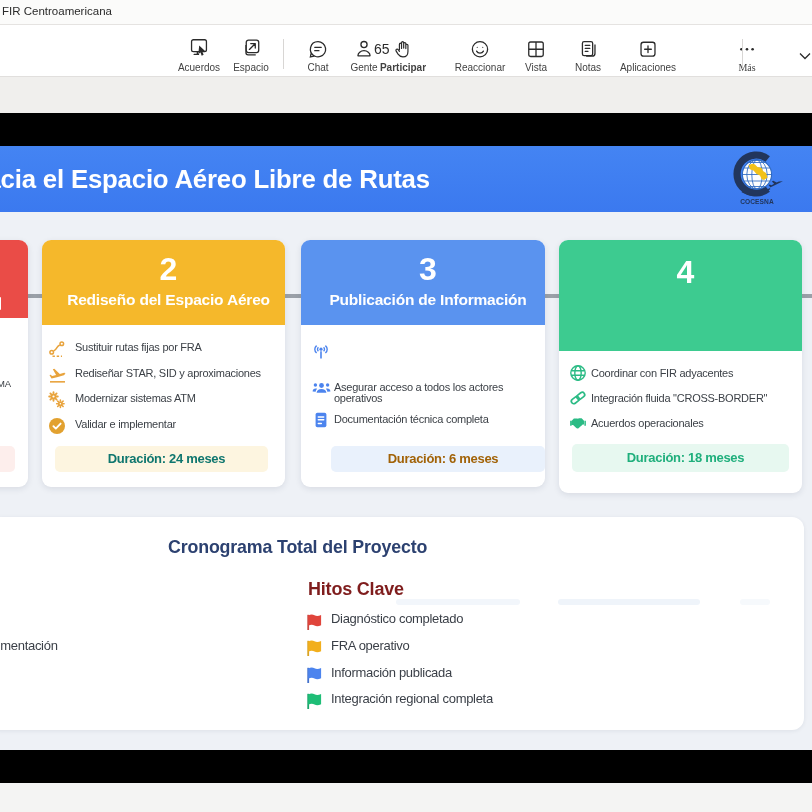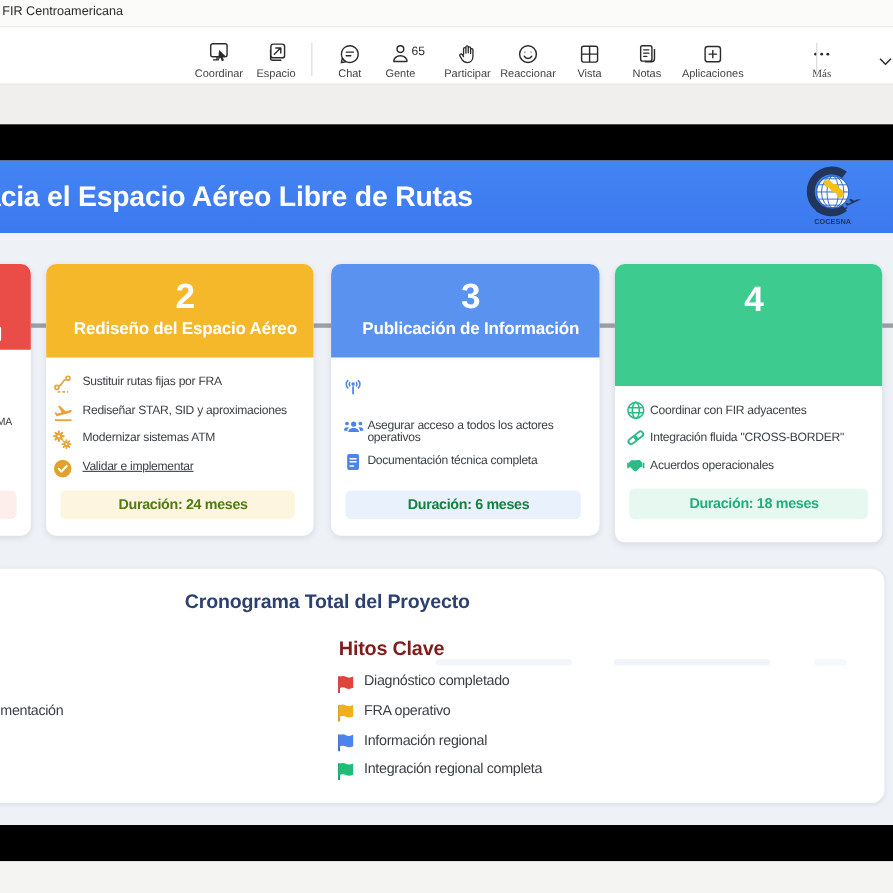--- a/index.html
+++ b/index.html
@@ -53,21 +53,21 @@
       <span class="t">FIR Centroamericana</span>
     </div>
   <div class="abs" id="toolbar">
 
     <div class="tbi" style="left:164px;">
       <svg width="22" height="22" viewBox="0 0 22 22" fill="none" stroke="#2b2b2b" stroke-width="1.4">
         <rect x="3" y="0.8" width="16" height="12.8" rx="2"></rect>
         <path d="M9.2 13.6 V16.4 M5.8 16.6 H10.5" stroke-linecap="round"></path>
         <path d="M11.2 7 L17.8 13.3 L14.5 13.5 L16 17 L13.9 17.9 L12.5 14.3 L10.2 16.6 Z" fill="#2b2b2b" stroke="none"></path>
       </svg>
-      <div class="lbl">Coordinar</div>
+      <div class="lbl">Acuerdos</div>
     </div>
 
     <div class="tbi" style="left:216px;">
       <svg width="22" height="22" viewBox="0 0 22 22" fill="none" stroke="#2b2b2b" stroke-width="1.4">
         <path d="M5.6 6.5 v8.3 a2.2 2.2 0 0 0 2.2 2.2 h8.3"></path>
         <rect x="5.9" y="1.2" width="13.4" height="13.4" rx="2.4" fill="#fff"></rect>
         <path d="M9.3 11.2 L15.4 5.1 M10.7 4.9 H15.6 V9.8" stroke-linecap="round" stroke-linejoin="round"></path>
       </svg>
       <div class="lbl">Espacio</div>
     </div>
@@ -81,23 +81,23 @@
       <div class="lbl">Chat</div>
     </div>
 
     <div class="tbi" style="left:329px;">
       <svg width="22" height="22" viewBox="0 0 22 22" fill="none" stroke="#2b2b2b" stroke-width="1.4">
         <circle cx="11" cy="6" r="3.3"></circle>
         <path d="M4.5 17.8 a6.5 5.2 0 0 1 13 0 q0 0.4 -0.4 0.4 h-12.2 q-0.4 0 -0.4 -0.4 z" stroke-linejoin="round"></path>
       </svg>
       <div class="lbl">Gente</div>
     </div>
-    <div class="abs" style="left:374px; top:15.5px; font-size:11px; color:#2b2b2b;">65</div>
-
-    <div class="tbi" style="left:390px;">
+    <div class="abs" style="left:374px; top:15.5px; font-size:14px; color:#2b2b2b;">65</div>
+
+    <div class="tbi" style="left:368px;font-weight:bold;">
       <svg width="22" height="22" viewBox="0 0 24 24" fill="none" stroke="#2b2b2b" stroke-width="1.4" stroke-linecap="round" stroke-linejoin="round">
         <path d="M7.8 12.5 V6.2 a1.25 1.25 0 0 1 2.5 0 V11 M10.3 10.8 V4.4 a1.25 1.25 0 0 1 2.5 0 V10.6 M12.8 10.6 V5.4 a1.25 1.25 0 0 1 2.5 0 V11.2 M15.3 11.2 V7.4 a1.25 1.25 0 0 1 2.5 0 V14.6 c0 3.8-2.4 6.4-5.9 6.4 c-2.9 0-4.3-1.1-5.7-3.2 L4 14.2 c-.5-.8-.3-1.7.4-2.1 c.7-.4 1.5-.2 2 .5 l1.4 1.9"></path>
       </svg>
       <div class="lbl">Participar</div>
     </div>
 
     <div class="tbi" style="left:445px;">
       <svg width="22" height="22" viewBox="0 0 22 22" fill="none" stroke="#2b2b2b" stroke-width="1.4">
         <circle cx="11" cy="11" r="8.2"></circle>
         <circle cx="8" cy="9" r="0.6" fill="#2b2b2b" stroke="none"></circle>
@@ -207,22 +207,22 @@
             </g>
         </g>
       </svg>
       <svg class="abs" style="left:6px; top:176.5px;" width="18" height="18" viewBox="0 0 18 18">
         <circle cx="9" cy="9" r="8" fill="#e2a12f"></circle>
         <path d="M5.4 9.2 l2.4 2.4 4.8 -5" fill="none" stroke="#fff" stroke-width="1.9" stroke-linecap="round" stroke-linejoin="round"></path>
       </svg>
       <div class="item" style="left:33px; top:101.3px;">Sustituir rutas fijas por FRA</div>
       <div class="item" style="left:33px; top:126.8px;">Rediseñar STAR, SID y aproximaciones</div>
       <div class="item" style="left:33px; top:152.3px;">Modernizar sistemas ATM</div>
-      <div class="item" style="left:33px; top:177.7px;text-decoration:underline;">Validar e implementar</div>
-      <div class="cfoot" style="left:13px; top:206px; width:213px; height:26px; background:#fdf5e0; color:#4d7c0f; line-height:26px;">Duración: 24 meses</div>
+      <div class="item" style="left:33px; top:177.7px;">Validar e implementar</div>
+      <div class="cfoot" style="left:13px; top:206px; width:213px; height:26px; background:#fdf5e0; color:#0f766e; line-height:26px;">Duración: 24 meses</div>
     </div>
 
     <div class="card" id="card3" style="left:301px; width:244px; height:247px;">
       <div class="chead" style="height:85px; background:#5a93ef;"></div>
       <div class="cnum" style="top:11px;">3</div>
       <div class="ctitle" style="top:50.5px;">Publicación de Información</div>
       <svg class="abs" style="left:11px; top:103px;" width="18" height="18" viewBox="0 0 18 18" fill="none" stroke="#4c84ee" stroke-width="1.4">
         <circle cx="9" cy="6.2" r="1.6" fill="#4c84ee" stroke="none"></circle>
         <path d="M9 8.2 V15.5" stroke-width="1.6"></path>
         <path d="M4.6 2.6 c-2.4 2-2.4 5.4 0 7.4 M13.4 2.6 c2.4 2 2.4 5.4 0 7.4 M6.4 4.3 c-1.2 1.1-1.2 2.9 0 4 M11.6 4.3 c1.2 1.1 1.2 2.9 0 4"></path>
@@ -235,21 +235,21 @@
         <circle cx="15.6" cy="6" r="1.7"></circle>
         <path d="M18.4 12.4 c0-1.9-1.3-3-3-3 -.6 0-1.1.1-1.6.3 1 .9 1.5 2 1.5 3.1 z"></path>
       </svg>
       <svg class="abs" style="left:11px; top:170.5px;" width="18" height="18" viewBox="0 0 18 18">
         <rect x="3.6" y="1.8" width="10.8" height="14.4" rx="1.8" fill="#4c84ee"></rect>
         <path d="M6.3 6 h5.4 M6.3 8.8 h5.4" stroke="#fff" stroke-width="1.5" stroke-linecap="round"></path>
         <path d="M6.3 12.6 h3" stroke="#fff" stroke-width="1.5" stroke-linecap="round"></path>
       </svg>
       <div class="item" style="left:33px; top:142.2px; width:190px; line-height:11px; white-space:normal;">Asegurar acceso a todos los actores operativos</div>
       <div class="item" style="left:33px; top:174.4px; width:200px; line-height:11px;">Documentación técnica completa</div>
-      <div class="cfoot" style="left:13px; top:206px; width:214px; height:26px; background:#e9f1fc; color:#15803d; line-height:26px;">Duración: 6 meses</div>
+      <div class="cfoot" style="left:30px; top:206px; width:214px; height:26px; background:#e9f1fc; color:#a16207; line-height:26px;">Duración: 6 meses</div>
     </div>
 
     <div class="card" id="card4" style="left:559px; width:243px; height:253px;">
       <div class="chead" style="height:111px; background:#3dcb90;"></div>
       <div class="cnum" style="top:14px;">4</div>
       <svg class="abs" style="left:10px; top:124.2px;" width="18" height="18" viewBox="0 0 18 18" fill="none" stroke="#2bbb85" stroke-width="1.4">
         <circle cx="9" cy="9" r="7.2"></circle>
         <ellipse cx="9" cy="9" rx="3.2" ry="7.2"></ellipse>
         <path d="M2.2 6.7 h13.6 M2.2 11.3 h13.6"></path>
       </svg>
@@ -288,21 +288,21 @@
             <path d="M2.2 0.8 V16" stroke="#d9a222" stroke-width="1.8"></path>
             <path d="M2.2 1.5 q3.5 -1.8 6.3 -0.2 q2.8 1.6 6.6 -0.3 V11.3 q-3.8 1.9 -6.6 0.3 q-2.8 -1.6 -6.3 0.2 z" fill="#f2af1d"></path>
           </svg>
         <span class="ht">FRA operativo</span>
         </div>
       <div class="hrow" style="top:146.5px;">
         <svg width="16" height="17" viewBox="0 0 16 17">
             <path d="M2.2 0.8 V16" stroke="#4472cc" stroke-width="1.8"></path>
             <path d="M2.2 1.5 q3.5 -1.8 6.3 -0.2 q2.8 1.6 6.6 -0.3 V11.3 q-3.8 1.9 -6.6 0.3 q-2.8 -1.6 -6.3 0.2 z" fill="#4c84ee"></path>
           </svg>
-        <span class="ht">Información regional</span>
+        <span class="ht">Información publicada</span>
         </div>
       <div class="hrow" style="top:172.5px;">
         <svg width="16" height="17" viewBox="0 0 16 17">
             <path d="M2.2 0.8 V16" stroke="#1da56c" stroke-width="1.8"></path>
             <path d="M2.2 1.5 q3.5 -1.8 6.3 -0.2 q2.8 1.6 6.6 -0.3 V11.3 q-3.8 1.9 -6.6 0.3 q-2.8 -1.6 -6.3 0.2 z" fill="#1fbe77"></path>
           </svg>
         <span class="ht">Integración regional completa</span>
         </div>
       <div id="glabel">Implementación</div>
     </div>

